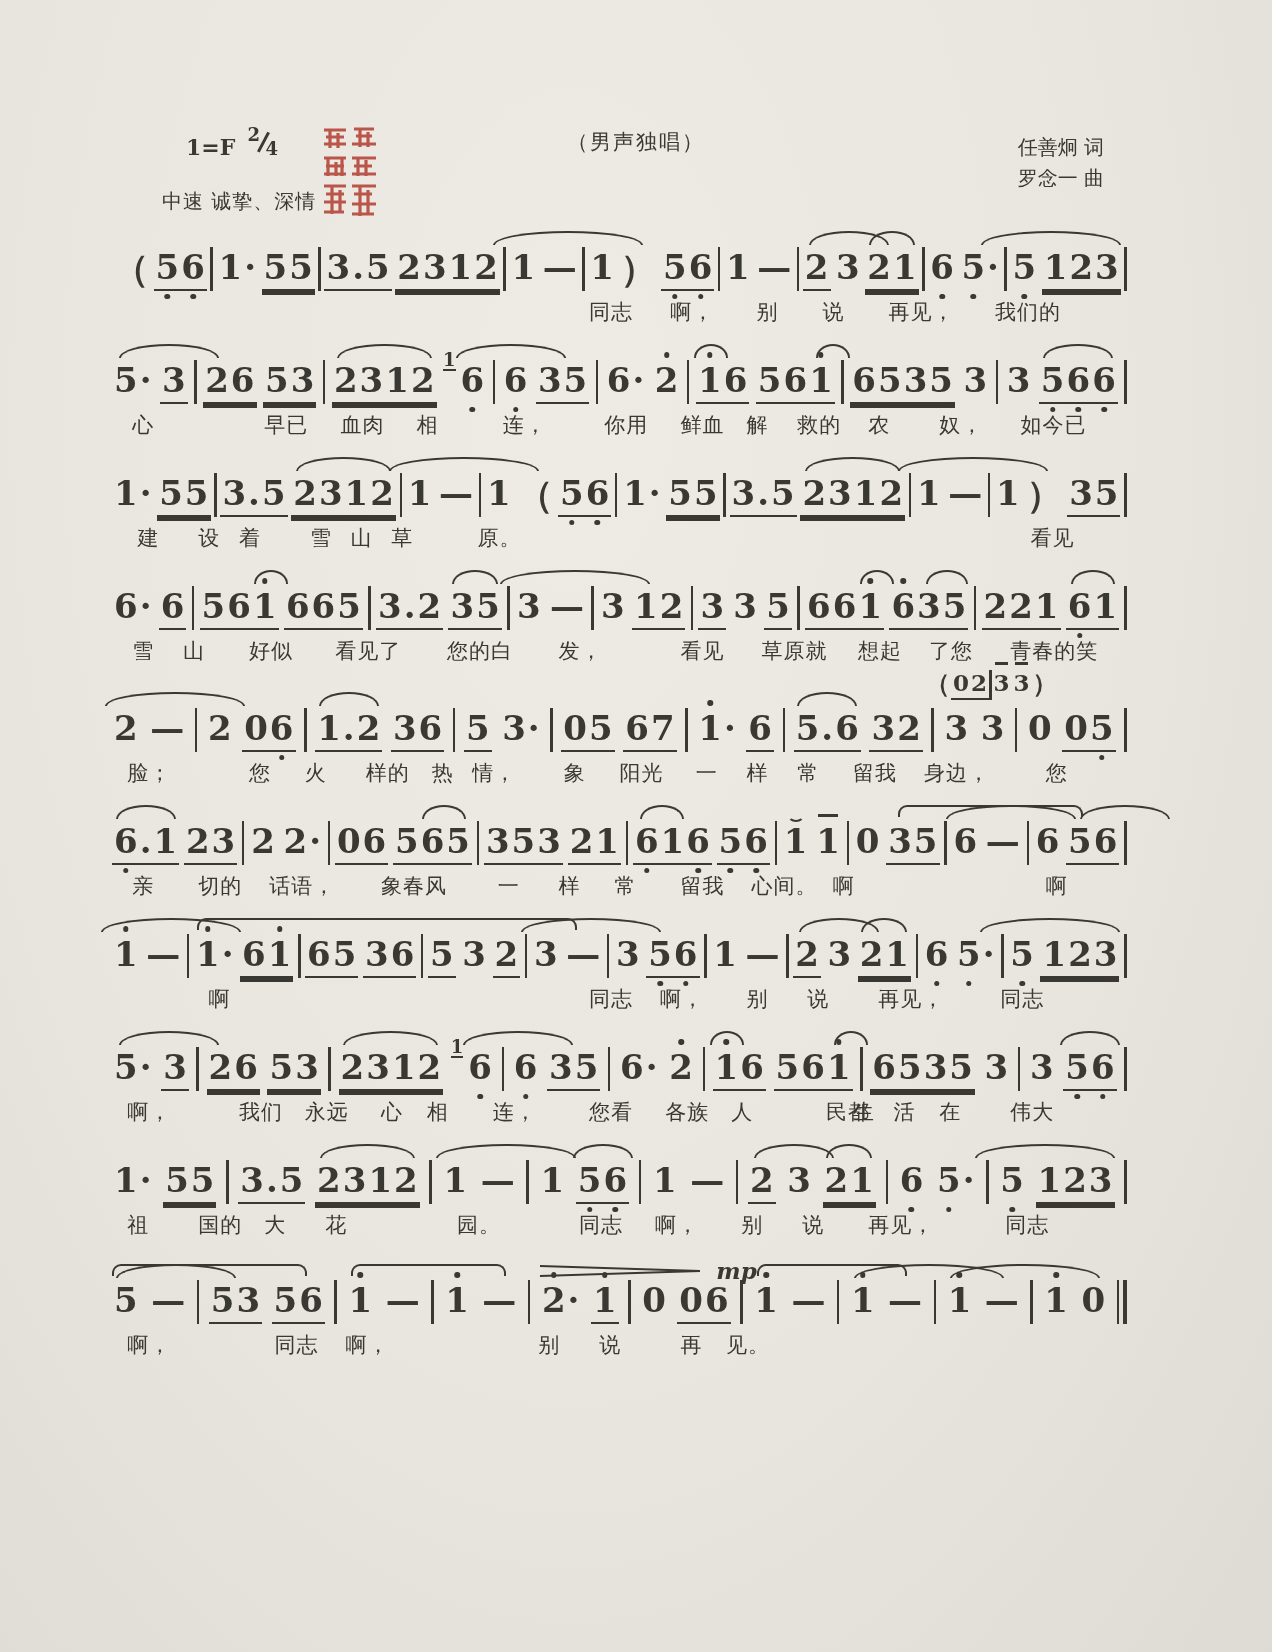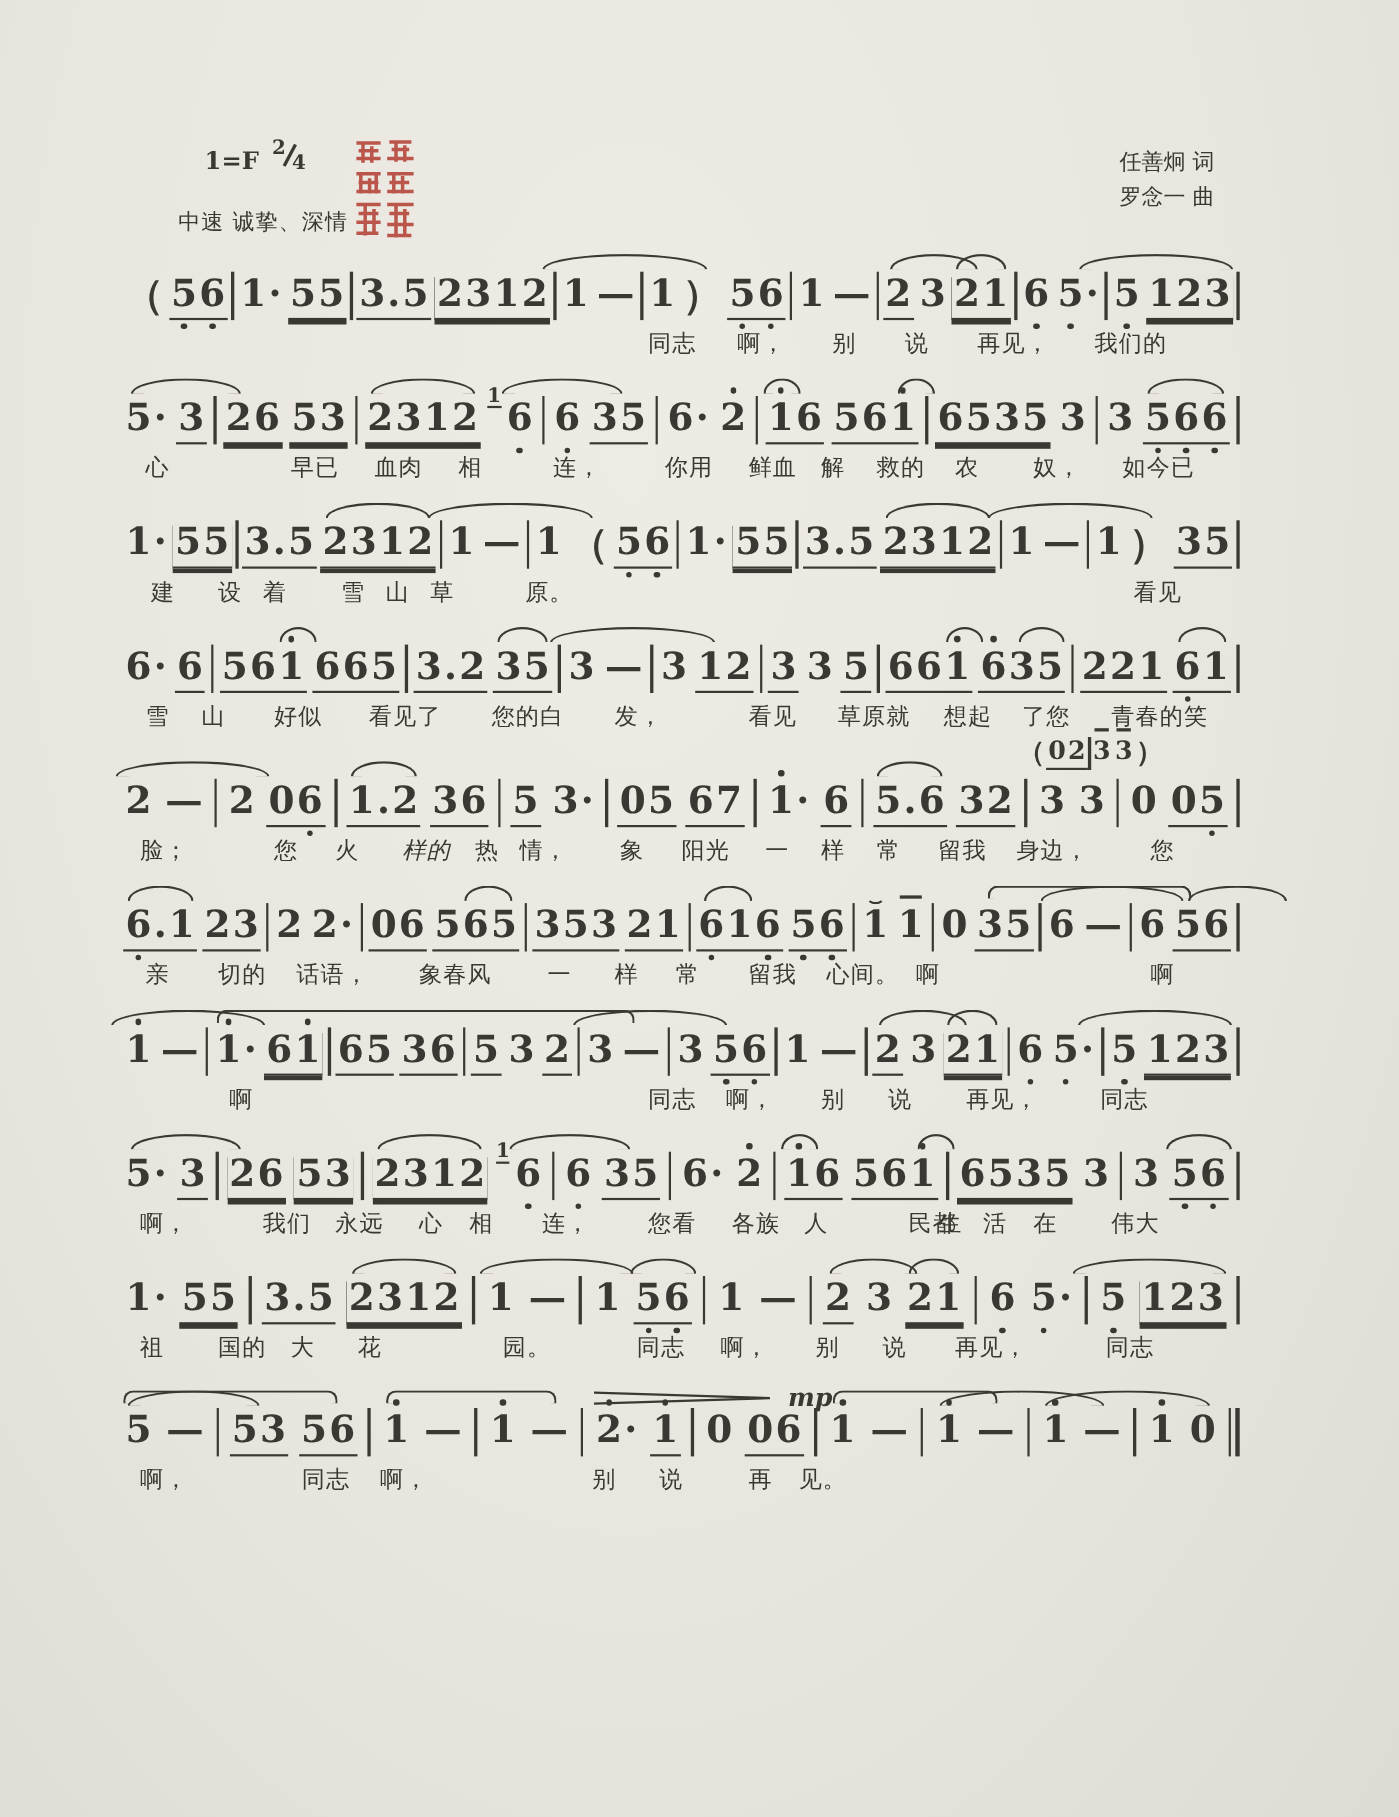--- a/index.html
+++ b/index.html
@@ -57,20 +57,21 @@
   .inset .paren{font-size:25px; line-height:29px;}
   .inset .nstr{border-bottom-width:2px; padding-bottom:2px;}
   .inset .ch.mac::before{top:-7px; height:2.5px;}
   .dyn{position:absolute; top:0; display:flex; align-items:center; gap:8px;}
   .mp{font-style:italic; font-weight:700; font-size:23px;}
 </style>
 </head>
 <body>
 
 <div class="page">
+  <div class="subtitle">（男声独唱）</div>
 
   <div class="keymeter">
     <span>1=F</span><span class="frac"><span class="num">2</span><span class="slash"></span><span class="den">4</span></span>
   </div>
 
   <svg class="seal" viewBox="0 0 62 98" xmlns="http://www.w3.org/2000/svg">
     <g fill="none" stroke="#b03428" stroke-width="3.2" opacity="0.88">
       <path d="M6 6 h22 M8 13 h18 M6 20 h22 M12 6 v18 M20 9 v15"></path>
       <path d="M36 5 h20 M38 12 h16 M34 20 h24 M42 5 v18 M50 8 v15"></path>
       <path d="M6 34 h22 M8 42 h18 M6 50 h22 M10 34 v18 M18 38 v14 M24 34 v18"></path>
@@ -738,21 +739,21 @@
               <span class="ch">0</span>
               <span class="ch lo">5</span>
             </span>
           </span>
           <span class="bar"></span>
         </div>
         <div class="lyr">
           <span class="syl" style="left: 1.5%;">脸；</span>
           <span class="syl" style="left: 13.5%;">您</span>
           <span class="syl" style="left: 19%;">火</span>
-          <span class="syl" style="left: 25%; font-style: italic;">样的</span>
+          <span class="syl" style="left: 25%;">样的</span>
           <span class="syl" style="left: 31.5%;">热</span>
           <span class="syl" style="left: 35.5%;">情，</span>
           <span class="syl" style="left: 44.5%;">象</span>
           <span class="syl" style="left: 50%;">阳光</span>
           <span class="syl" style="left: 57.5%;">一</span>
           <span class="syl" style="left: 62.5%;">样</span>
           <span class="syl" style="left: 67.5%;">常</span>
           <span class="syl" style="left: 73%;">留我</span>
           <span class="syl" style="left: 80%;">身边，</span>
           <span class="syl" style="left: 92%;">您</span>

